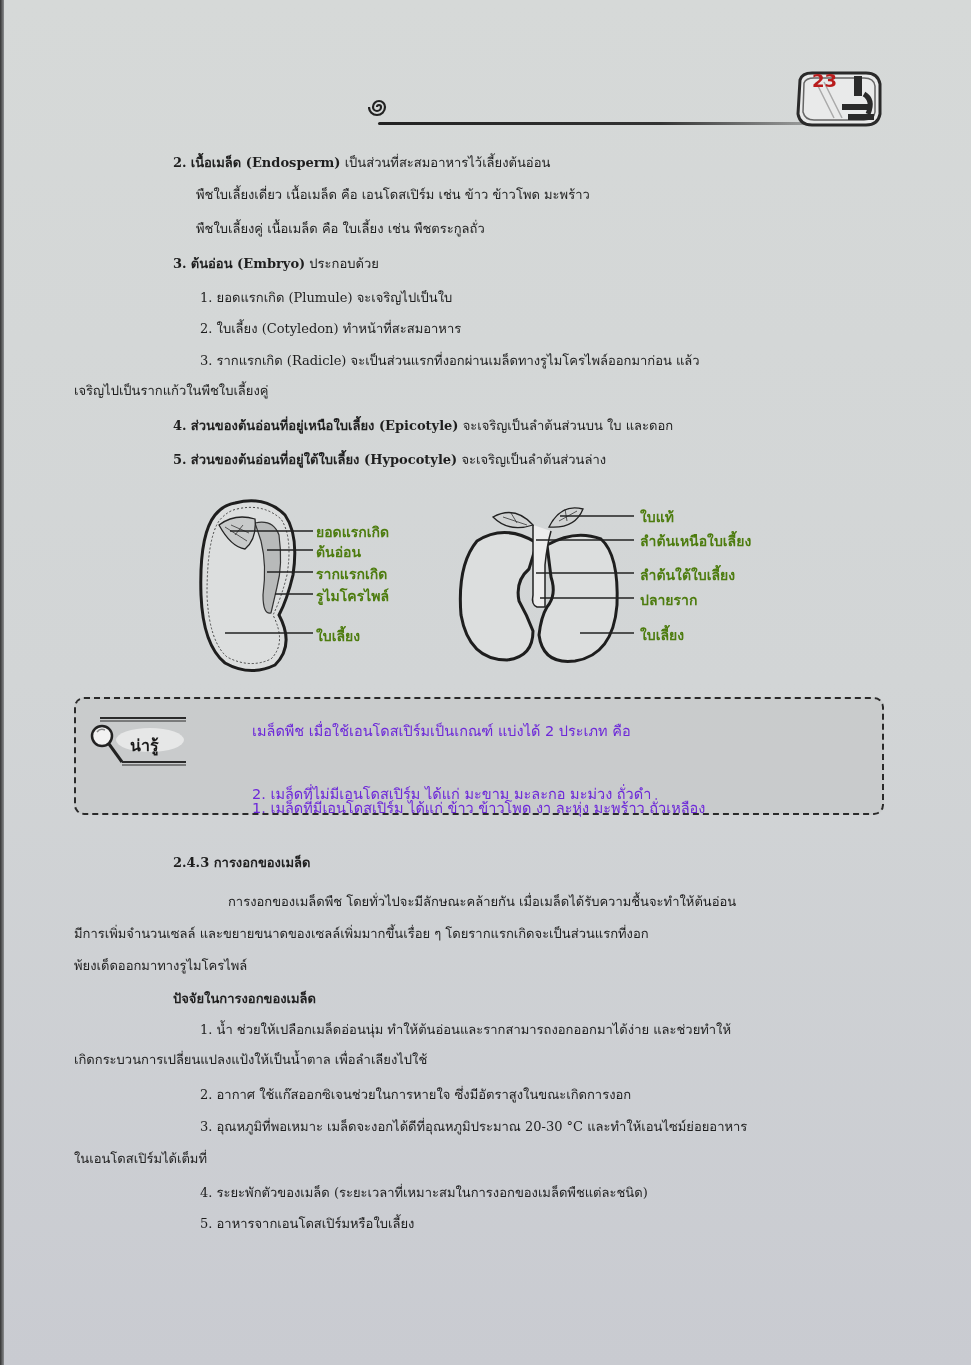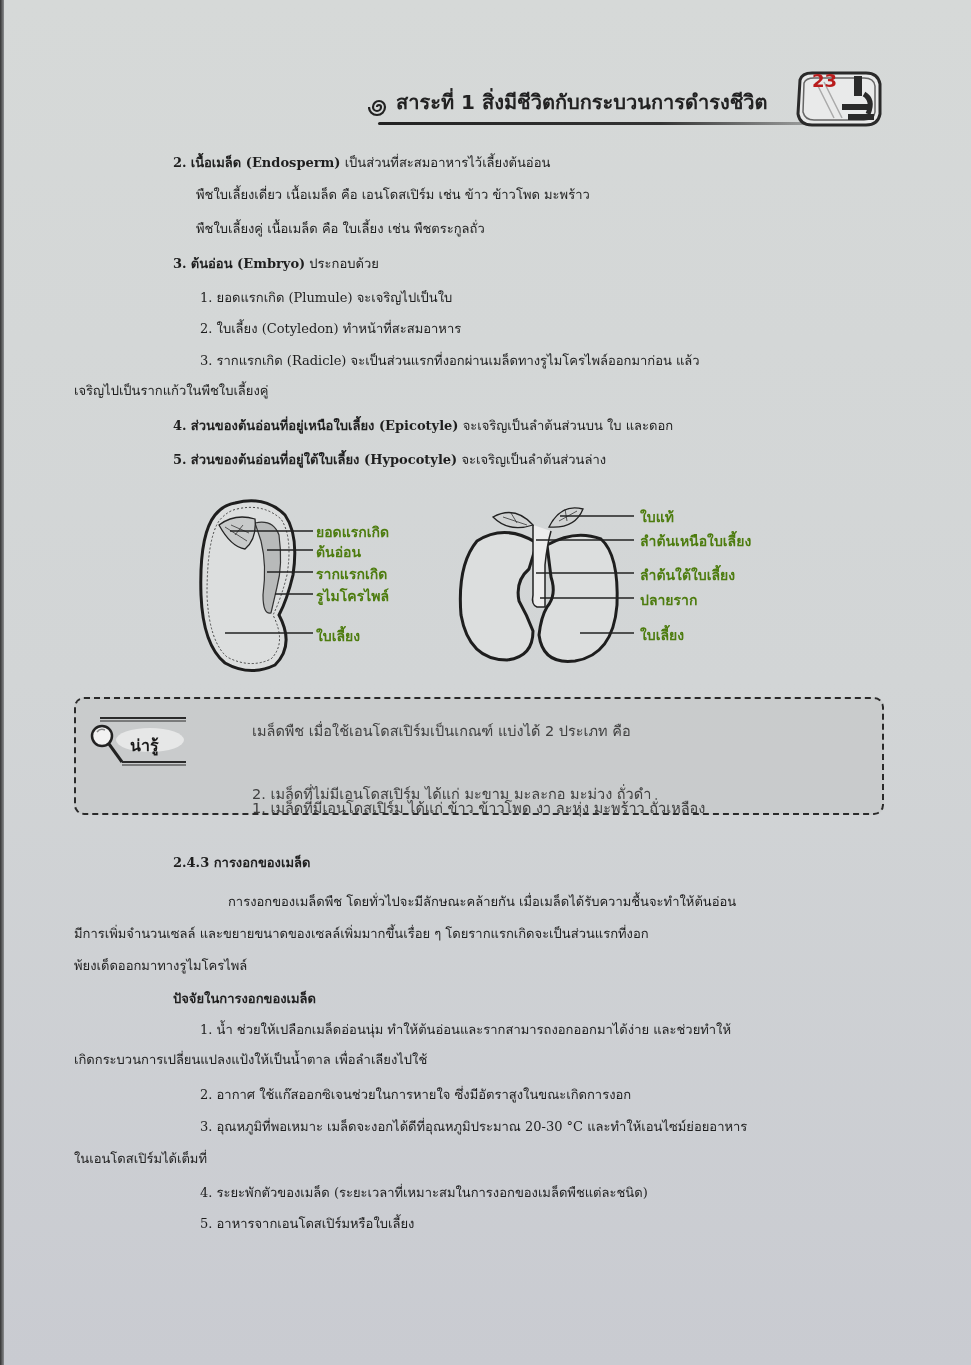--- a/index.html
+++ b/index.html
@@ -13,35 +13,34 @@
   .abs { position: absolute; }
   .header { position: absolute; left: 368px; top: 78px; width: 520px; height: 48px; }
   .header-title { position: absolute; left: 28px; top: 8px; font-family: "DejaVu Sans", "Liberation Sans", sans-serif; font-weight: bold; font-size: 20px; color: #222; white-space: nowrap; }
   .header-swirl { position: absolute; left: 0; top: 18px; width: 22px; height: 22px; }
   .header-rule { position: absolute; left: 10px; top: 44px; width: 470px; height: 3px; background: linear-gradient(90deg,#222 0%, #333 60%, rgba(60,60,60,0.2) 100%); border-radius: 2px; }
   .page-badge { position: absolute; left: 794px; top: 70px; width: 90px; height: 58px; }
   .page-num { position: absolute; left: 812px; top: 70px; font-family: "DejaVu Sans", "Liberation Sans", sans-serif; font-weight: bold; font-size: 18px; color: #b91c1c; }
   .line { position: absolute; font-size: 13px; white-space: nowrap; line-height: 22px; }
   .b { font-weight: bold; }
   .callout { position: absolute; left: 74px; top: 697px; width: 806px; height: 114px; border: 2px dashed #2a2a2a; border-radius: 10px; background: rgba(190,192,194,0.45); }
-  .callout-line { position: absolute; font-family: "DejaVu Sans", "Liberation Sans", sans-serif; font-size: 14.5px; white-space: nowrap; color: #404040; }
+  .callout-line { position: absolute; font-family: "DejaVu Sans", "Liberation Sans", sans-serif; font-size: 14.5px; white-space: nowrap; color: #6d28d9; }
   .know-badge { position: absolute; left: 88px; top: 716px; width: 100px; height: 50px; }
   .know-label { position: absolute; left: 130px; top: 733px; font-family: "DejaVu Sans", "Liberation Sans", sans-serif; font-weight: bold; font-size: 16px; color: #1a1a1a; }
   .diag-label { position: absolute; font-family: "DejaVu Sans", "Liberation Sans", sans-serif; font-weight: bold; font-size: 14px; color: #4d7c0f; white-space: nowrap; }
 </style>
 </head>
 <body>
 
 <div class="left-edge"></div>
 
 <div class="header">
   <svg class="header-swirl" viewBox="0 0 22 22">
     <path d="M11 11 m-2 0 a2 2 0 1 1 4 0 a4 4 0 1 1 -8 0 a6 6 0 1 1 12 0 a8 8 0 1 1 -16 0" fill="none" stroke="#222" stroke-width="2.2"></path>
   </svg>
-  <div class="header-title">สาระที่ 1 สิ่งมีชีวิตกับกระบวนการดำรงชีวิต</div>
   <div class="header-rule"></div>
 </div>
 <svg class="page-badge" viewBox="0 0 90 58">
   <path d="M6 10 Q8 3 18 3 L72 3 Q84 3 86 14 L86 44 Q84 55 72 55 L18 55 Q6 55 4 44 Z" fill="#e9eaea" stroke="#2a2a2a" stroke-width="3"></path>
   <path d="M10 13 Q12 8 20 8 L70 8 Q80 8 81 16 L81 42 Q80 50 70 50 L20 50 Q11 50 9 42 Z" fill="none" stroke="#666" stroke-width="1.5"></path>
   <path d="M22 12 L40 48 M30 12 L48 48" stroke="#aaa" stroke-width="1.5" fill="none"></path>
   <rect x="60" y="6" width="8" height="20" fill="#2a2a2a"></rect>
   <rect x="48" y="34" width="28" height="6" fill="#2a2a2a"></rect>
   <rect x="54" y="44" width="26" height="6" fill="#2a2a2a"></rect>
   <path d="M70 24 Q80 30 74 44" stroke="#2a2a2a" stroke-width="5" fill="none"></path>

